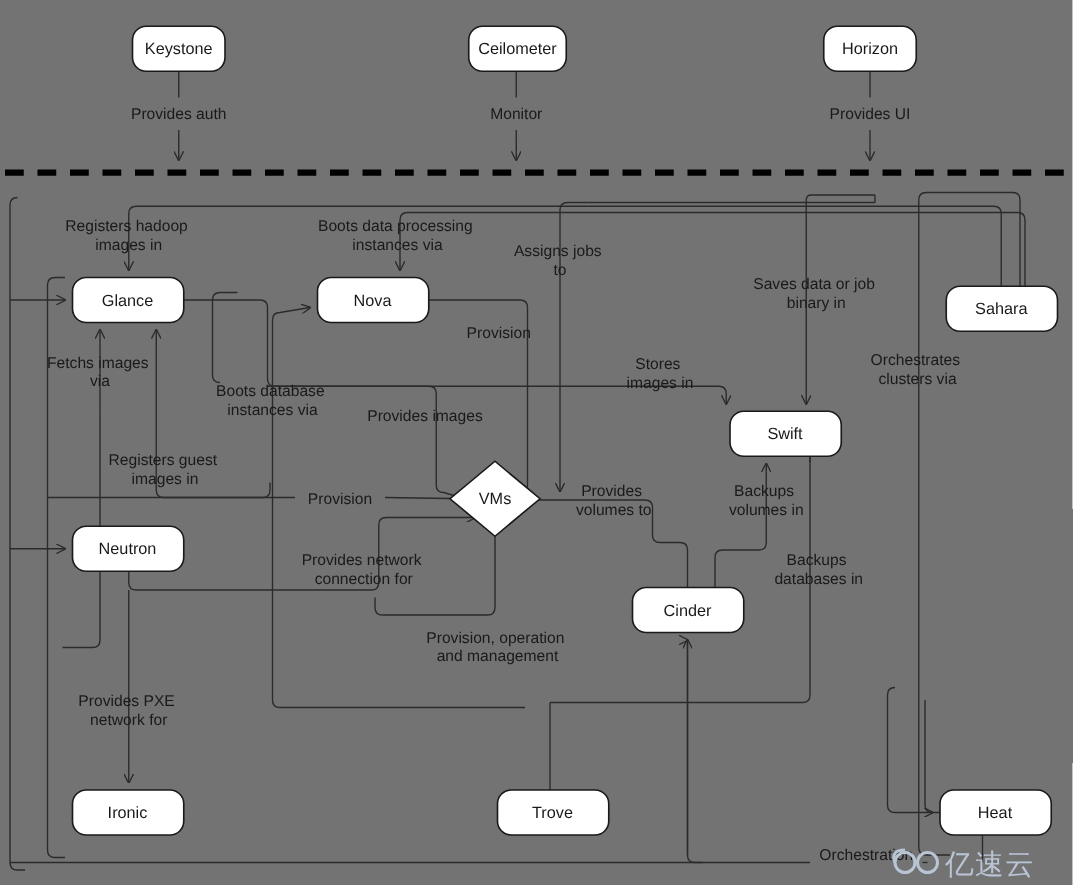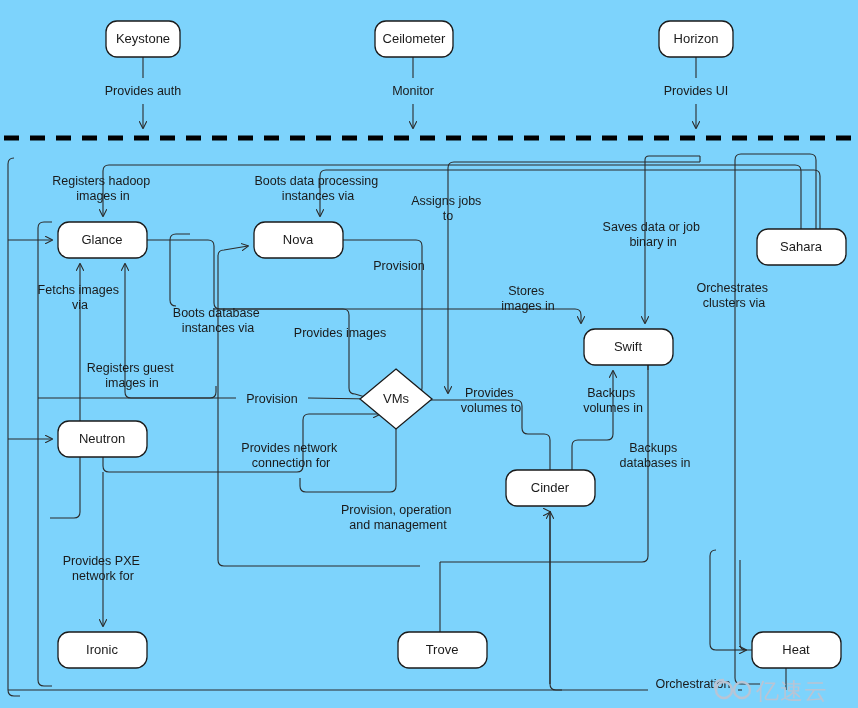--- a/index.html
+++ b/index.html
@@ -1,18 +1,18 @@
 <!DOCTYPE html>
 <html><head>
 <meta charset="utf-8">
 <style>
   html,body{margin:0;padding:0;background:#ffffff;}
   body{width:858px;height:708px;overflow:hidden;
        font-family:"Liberation Sans","DejaVu Sans",sans-serif;}
-  #stage{position:relative;width:858px;height:708px;background:#7dd3fc;}
+  #stage{position:relative;width:858px;height:708px;background:#737373;}
   svg{position:absolute;left:0;top:0;width:858px;height:708px;}
   .node-label{
     font-family:"Liberation Sans","DejaVu Sans",sans-serif;
     font-size:13px;fill:#1a1a1a;text-anchor:middle;dominant-baseline:middle;
   }
   .edge-label{
     font-family:"Liberation Sans","DejaVu Sans",sans-serif;
     font-size:12.5px;fill:#1a1a1a;text-anchor:middle;
   }
   .nodebox{fill:#ffffff;stroke:#1a1a1a;stroke-width:1.3;}

